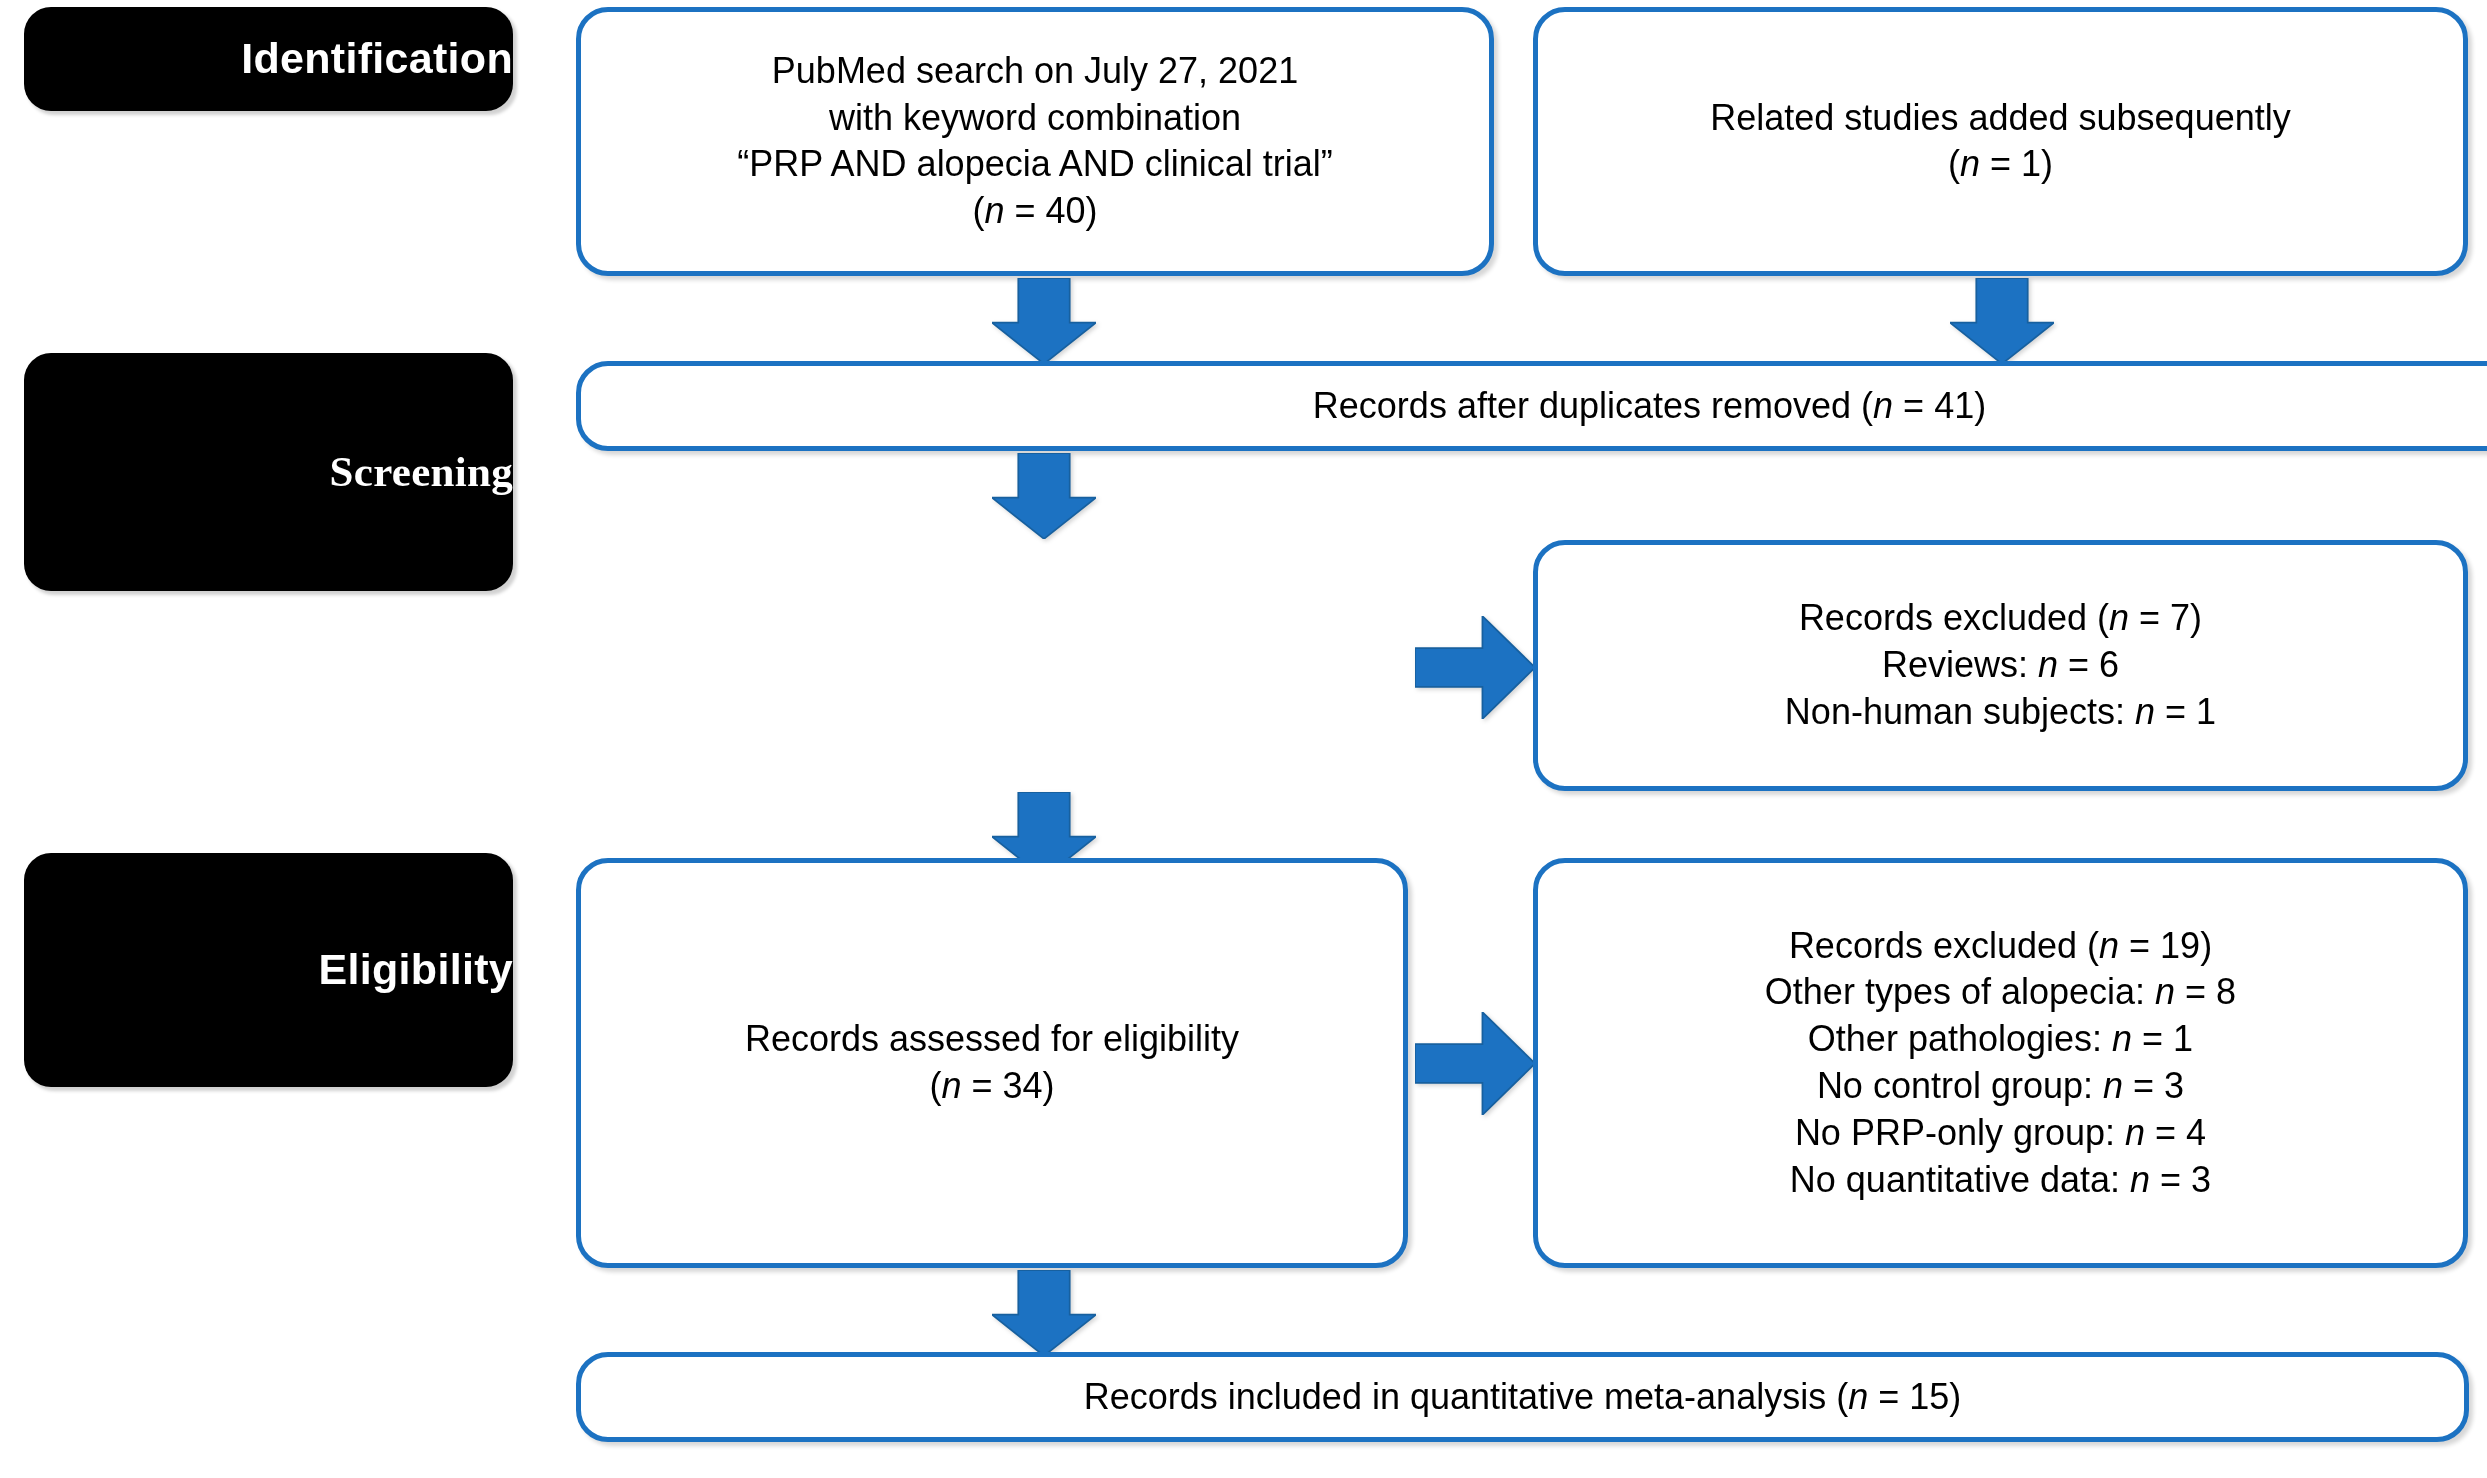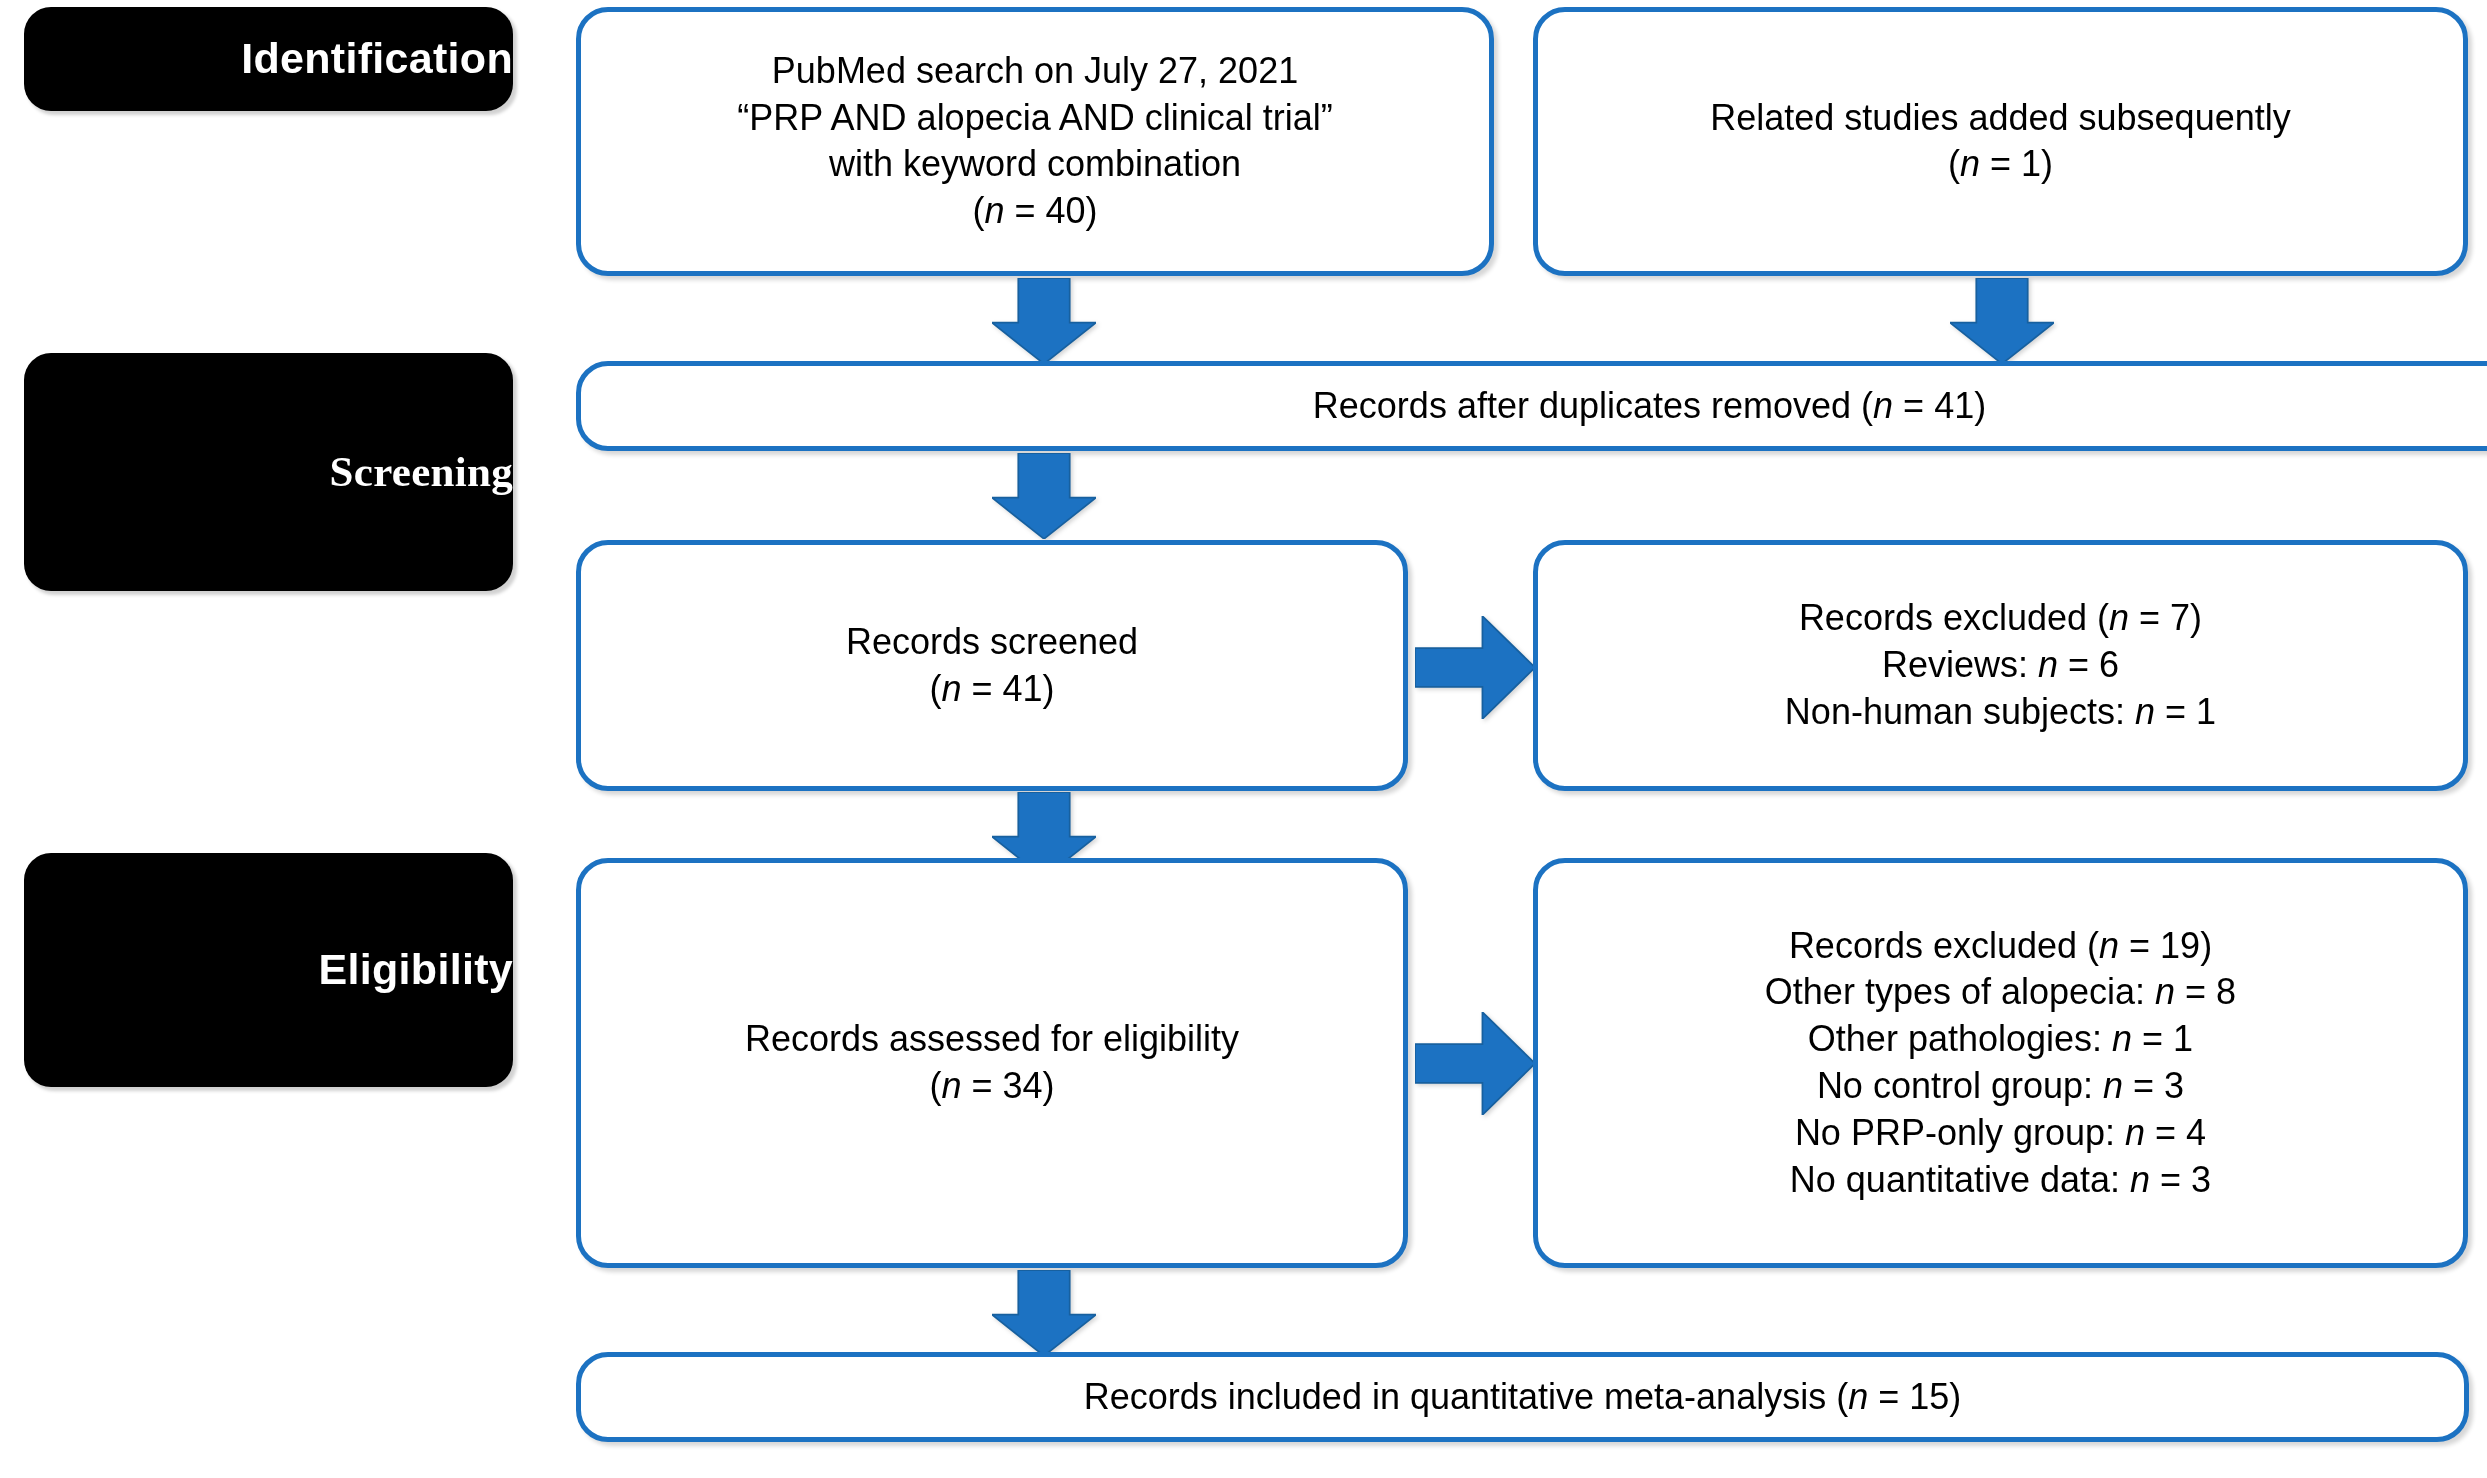--- a/index.html
+++ b/index.html
@@ -92,22 +92,22 @@
   </div>
 
   <div class="stage-pill" style="left:24px; top:853px; width:489px; height:234px;">
     <span class="stage-label">Eligibility</span>
   </div>
 
 
   <div class="box" style="left:576px; top:6.8px; width:918px; height:269px;">
     <div class="box-text">
       <span class="ln">PubMed search on July 27, 2021</span>
+      <span class="ln">with keyword combination</span>
       <span class="ln">“PRP AND alopecia AND clinical trial”</span>
-      <span class="ln">with keyword combination</span>
       <span class="ln"><span>(</span><span class="ital">n</span><span> = 40)</span></span>
     </div>
   </div>
 
   <div class="box" style="left:1533px; top:6.8px; width:935px; height:269px;">
     <div class="box-text">
       <span class="ln">Related studies added subsequently</span>
       <span class="ln"><span>(</span><span class="ital">n</span><span> = 1)</span></span>
     </div>
   </div>
@@ -129,26 +129,20 @@
       <span class="ln"><span>Records after duplicates removed (</span><span class="ital">n</span><span> = 41)</span></span>
     </div>
   </div>
 
   <div class="arrow-down" style="left:992px; top:453px; width:104px; height:86px;">
     <svg width="104" height="86" viewBox="0 0 182 150">
       <polygon points="46,0 136,0 136,78 182,78 91,150 0,78 46,78" fill="#1C72C2" stroke="#17609F" stroke-width="3"></polygon>
     </svg>
   </div>
 
-  <div class="box" style="left:576px; top:540px; width:832px; height:251px;">
-    <div class="box-text">
-      <span class="ln">Records screened</span>
-      <span class="ln"><span>(</span><span class="ital">n</span><span> = 41)</span></span>
-    </div>
-  </div>
 
   <div class="arrow-right" style="left:1415px; top:616px; width:120px; height:103px;">
     <svg width="120" height="103" viewBox="0 0 210 180">
       <polygon points="0,56 118,56 118,0 210,90 118,180 118,124 0,124" fill="#1C72C2" stroke="#17609F" stroke-width="3"></polygon>
     </svg>
   </div>
 
   <div class="box" style="left:1533px; top:540px; width:935px; height:251px;">
     <div class="box-text">
       <span class="ln"><span>Records excluded (</span><span class="ital">n</span><span> = 7)</span></span>

